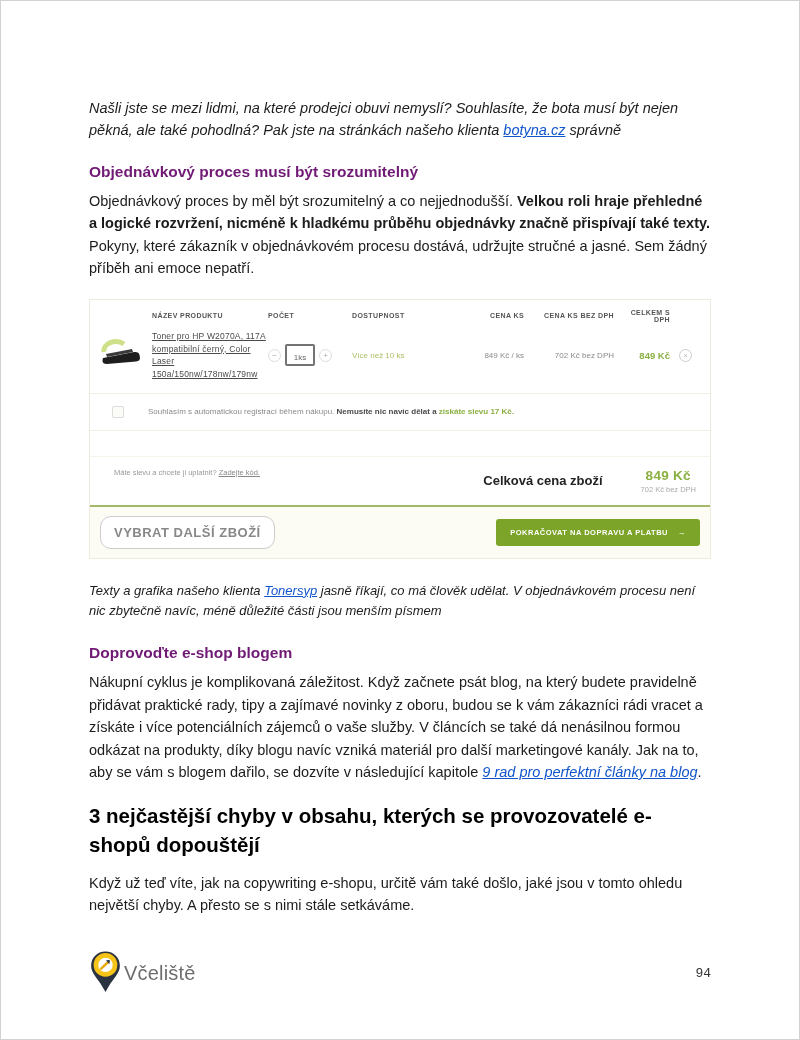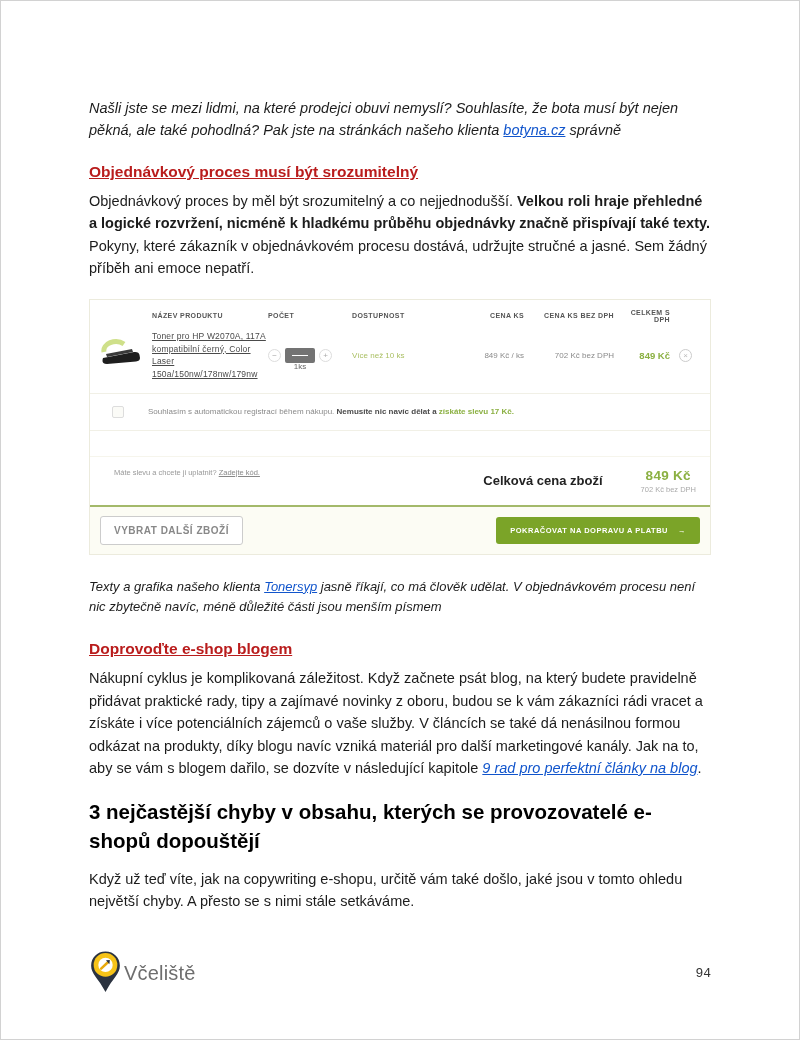--- a/index.html
+++ b/index.html
@@ -7,21 +7,21 @@
   body { font-family:"Liberation Sans", sans-serif; }
   .page {
     position:relative; width:800px; height:1040px; margin:0 auto;
     background:#ffffff; border:1px solid #d2d2d2; overflow:hidden;
   }
   .content { padding:96px 88px 0 88px; color:#1c1c1c; }
 
   .lead { font-style:italic; font-size:14.5px; line-height:1.55; margin-bottom:21px; }
   a.doclink { color:#1155cc; text-decoration:underline; cursor:pointer; }
 
-  h2.sec { font-size:15.5px; font-weight:bold; color:#b91c1c; margin-bottom:9px;text-decoration:underline; }
+  h2.sec { font-size:15.5px; font-weight:bold; color:#701a75; margin-bottom:9px; }
   p.body { font-size:14.5px; line-height:1.55; margin-bottom:19px; }
   .b { font-weight:bold; }
 
   
   .cart {
     border:1px solid #ecebdd; background:#ffffff; margin:2px 0 22px 0;
     width:100%; font-family:"Liberation Sans", sans-serif; color:#8a8a8a;
   }
   .cart-grid {
     display:grid;
@@ -39,21 +39,21 @@
     font-size:8.5px; line-height:1.5; color:#4a4a4a;
     text-decoration:underline; letter-spacing:.2px; cursor:pointer;
   }
   .qty-wrap { display:flex; align-items:center; }
   .qty-btn {
     width:13px; height:13px; border:1px solid #ddd; border-radius:50%;
     color:#aaa; font-size:8px; line-height:11px; text-align:center;
     background:#fff; cursor:pointer; flex:0 0 auto;
   }
   .qty-box {
-    width:30px; height:15px; border:7px solid #737373; border-radius:2px;
+    width:30px; height:22px; border:2px solid #737373; border-radius:2px;
     font-size:8px; color:#666; text-align:center; line-height:24px; margin:0 4px;
     background:#fff;
   }
   .avail { font-size:8px; color:#aabf63; }
   .money { font-size:8px; color:#8a8a8a; }
   .total-green { font-size:9.5px; font-weight:bold; color:#8bb042; }
   .remove-btn {
     width:13px; height:13px; border:1px solid #ccc; border-radius:50%;
     color:#bbb; font-size:8px; line-height:11px; text-align:center; cursor:pointer;
     justify-self:end;
@@ -77,22 +77,22 @@
   .totals-label { font-size:13px; font-weight:bold; color:#222; margin-right:38px; }
   .totals-price { text-align:center; }
   .totals-price .big { font-size:13.5px; font-weight:bold; color:#8bb042; letter-spacing:.3px; }
   .totals-price .sub { font-size:7.5px; color:#aaa; margin-top:2px; }
 
   .cart-footer {
     display:flex; align-items:center; justify-content:space-between;
     border-top:2px solid #a3b96a; background:#fcfcf4; padding:9px 10px;
   }
   .btn-outline {
-    background:#fff; border:1px solid #ccc; border-radius:3px; color:#888;
-    font-size:10px; font-weight:bold; letter-spacing:.5px; padding:8px 13px; cursor:pointer;
+    background:#fff; border:1px solid #ccc; border-radius:11px; color:#888;
+    font-size:13px; font-weight:bold; letter-spacing:.5px; padding:8px 13px; cursor:pointer;
   }
   .btn-green {
     background:#7ba428; border:none; border-radius:3px; color:#fff;
     font-size:7.5px; font-weight:bold; letter-spacing:.5px; padding:9px 14px; cursor:pointer;
     display:flex; align-items:center; gap:10px;
   }
 
   .caption { font-style:italic; font-size:13px; line-height:1.55; margin-bottom:23px; }
   a.doclink-italic { color:#1155cc; text-decoration:underline; font-style:italic; cursor:pointer; }
 

